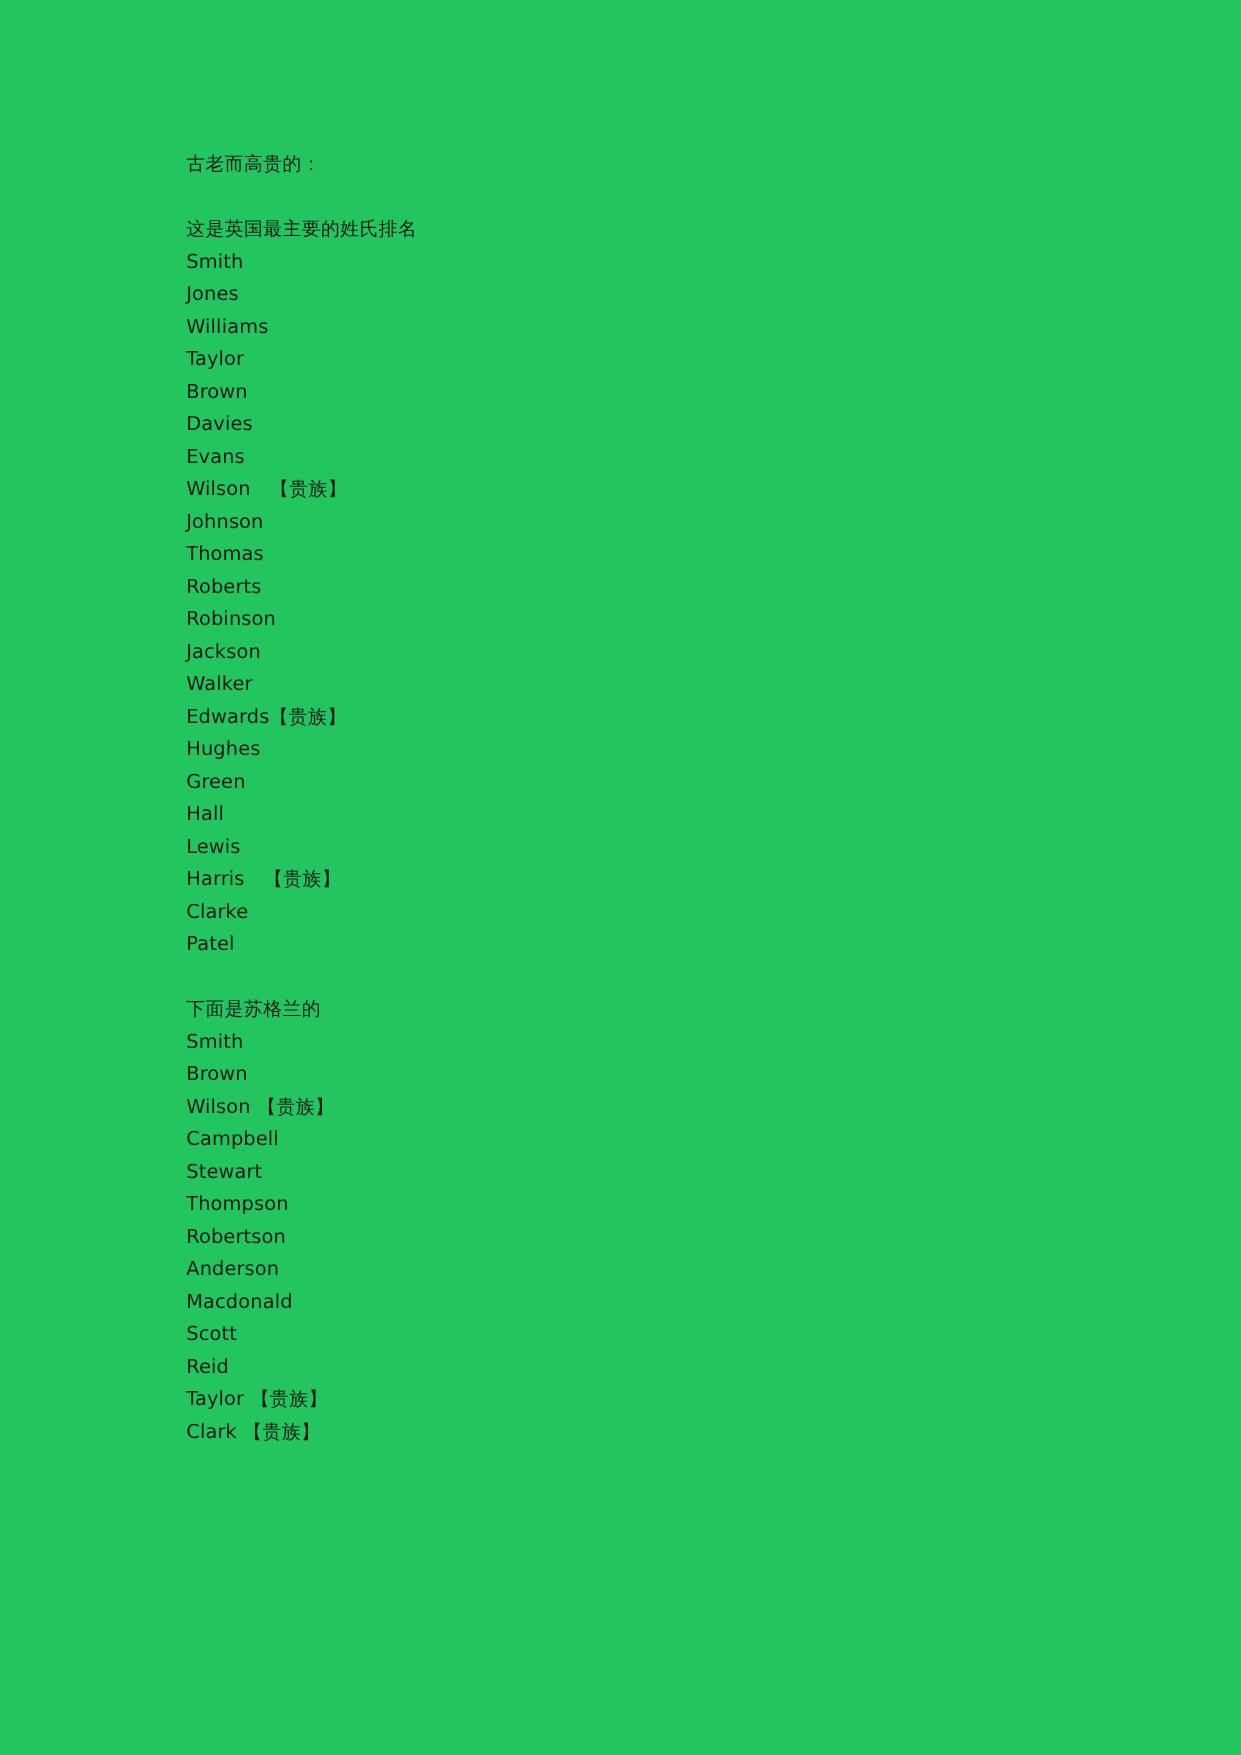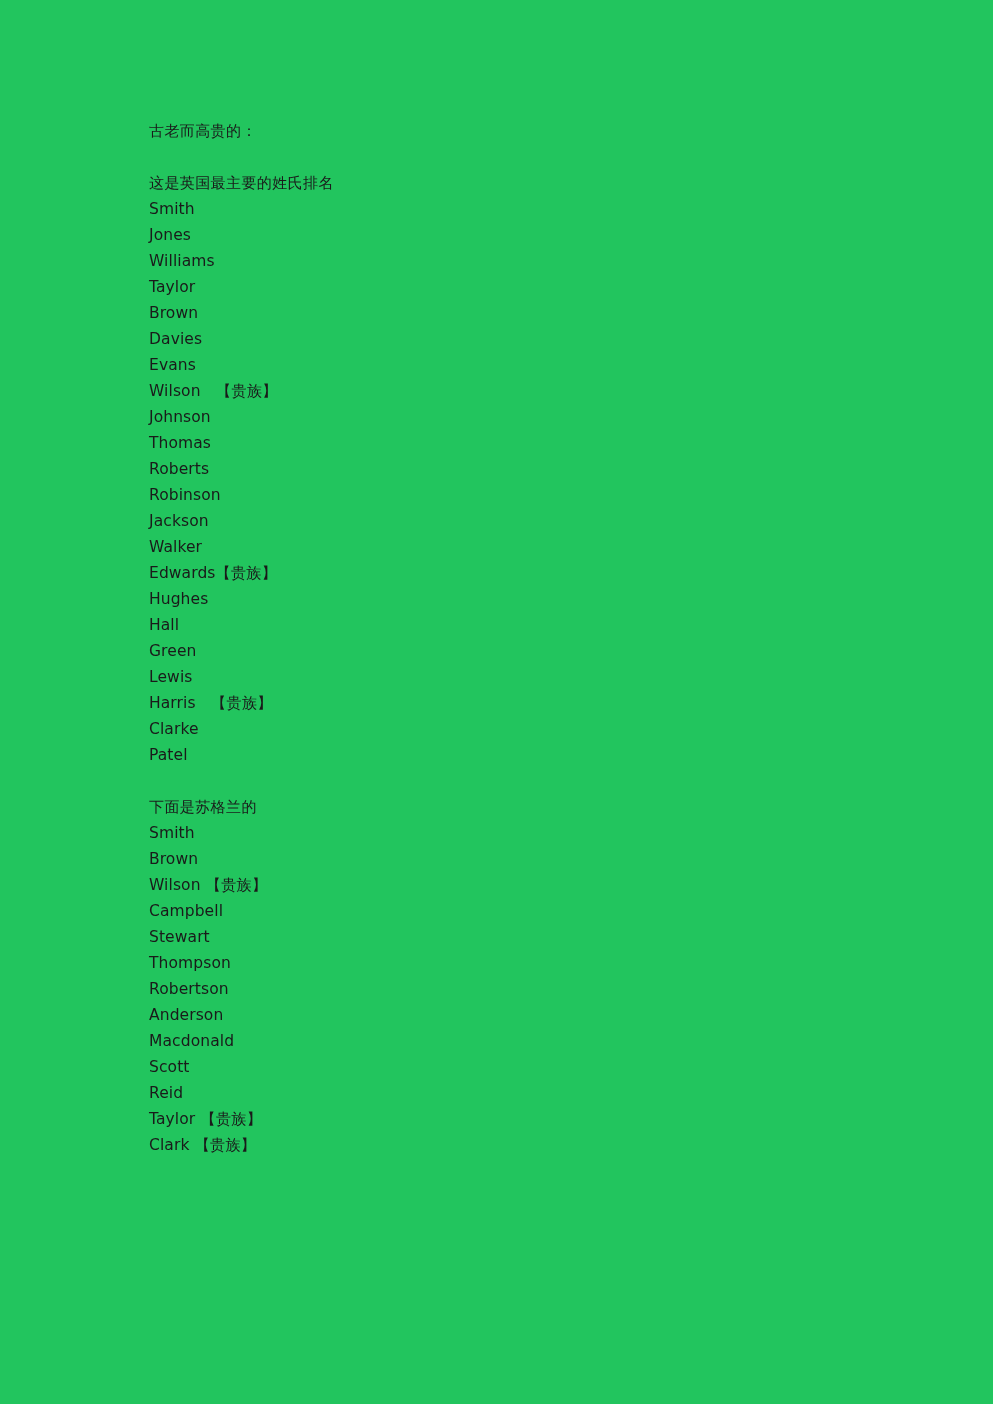--- a/index.html
+++ b/index.html
@@ -73,22 +73,22 @@
         <div class="line"><span class="surname">Evans</span></div>
         <div class="line"><span class="surname">Wilson</span><span class="tag">   【贵族】</span></div>
         <div class="line"><span class="surname">Johnson</span></div>
         <div class="line"><span class="surname">Thomas</span></div>
         <div class="line"><span class="surname">Roberts</span></div>
         <div class="line"><span class="surname">Robinson</span></div>
         <div class="line"><span class="surname">Jackson</span></div>
         <div class="line"><span class="surname">Walker</span></div>
         <div class="line"><span class="surname">Edwards</span><span class="tag">【贵族】</span></div>
         <div class="line"><span class="surname">Hughes</span></div>
+        <div class="line"><span class="surname">Green</span></div>
         <div class="line"><span class="surname">Hall</span></div>
-        <div class="line"><span class="surname">Green</span></div>
         <div class="line"><span class="surname">Lewis</span></div>
         <div class="line"><span class="surname">Harris</span><span class="tag">   【贵族】</span></div>
         <div class="line"><span class="surname">Clarke</span></div>
         <div class="line"><span class="surname">Patel</span></div>
       </div>
 
     <div class="line blank"></div>
 
     <div class="line cjk">下面是苏格兰的</div>
 

